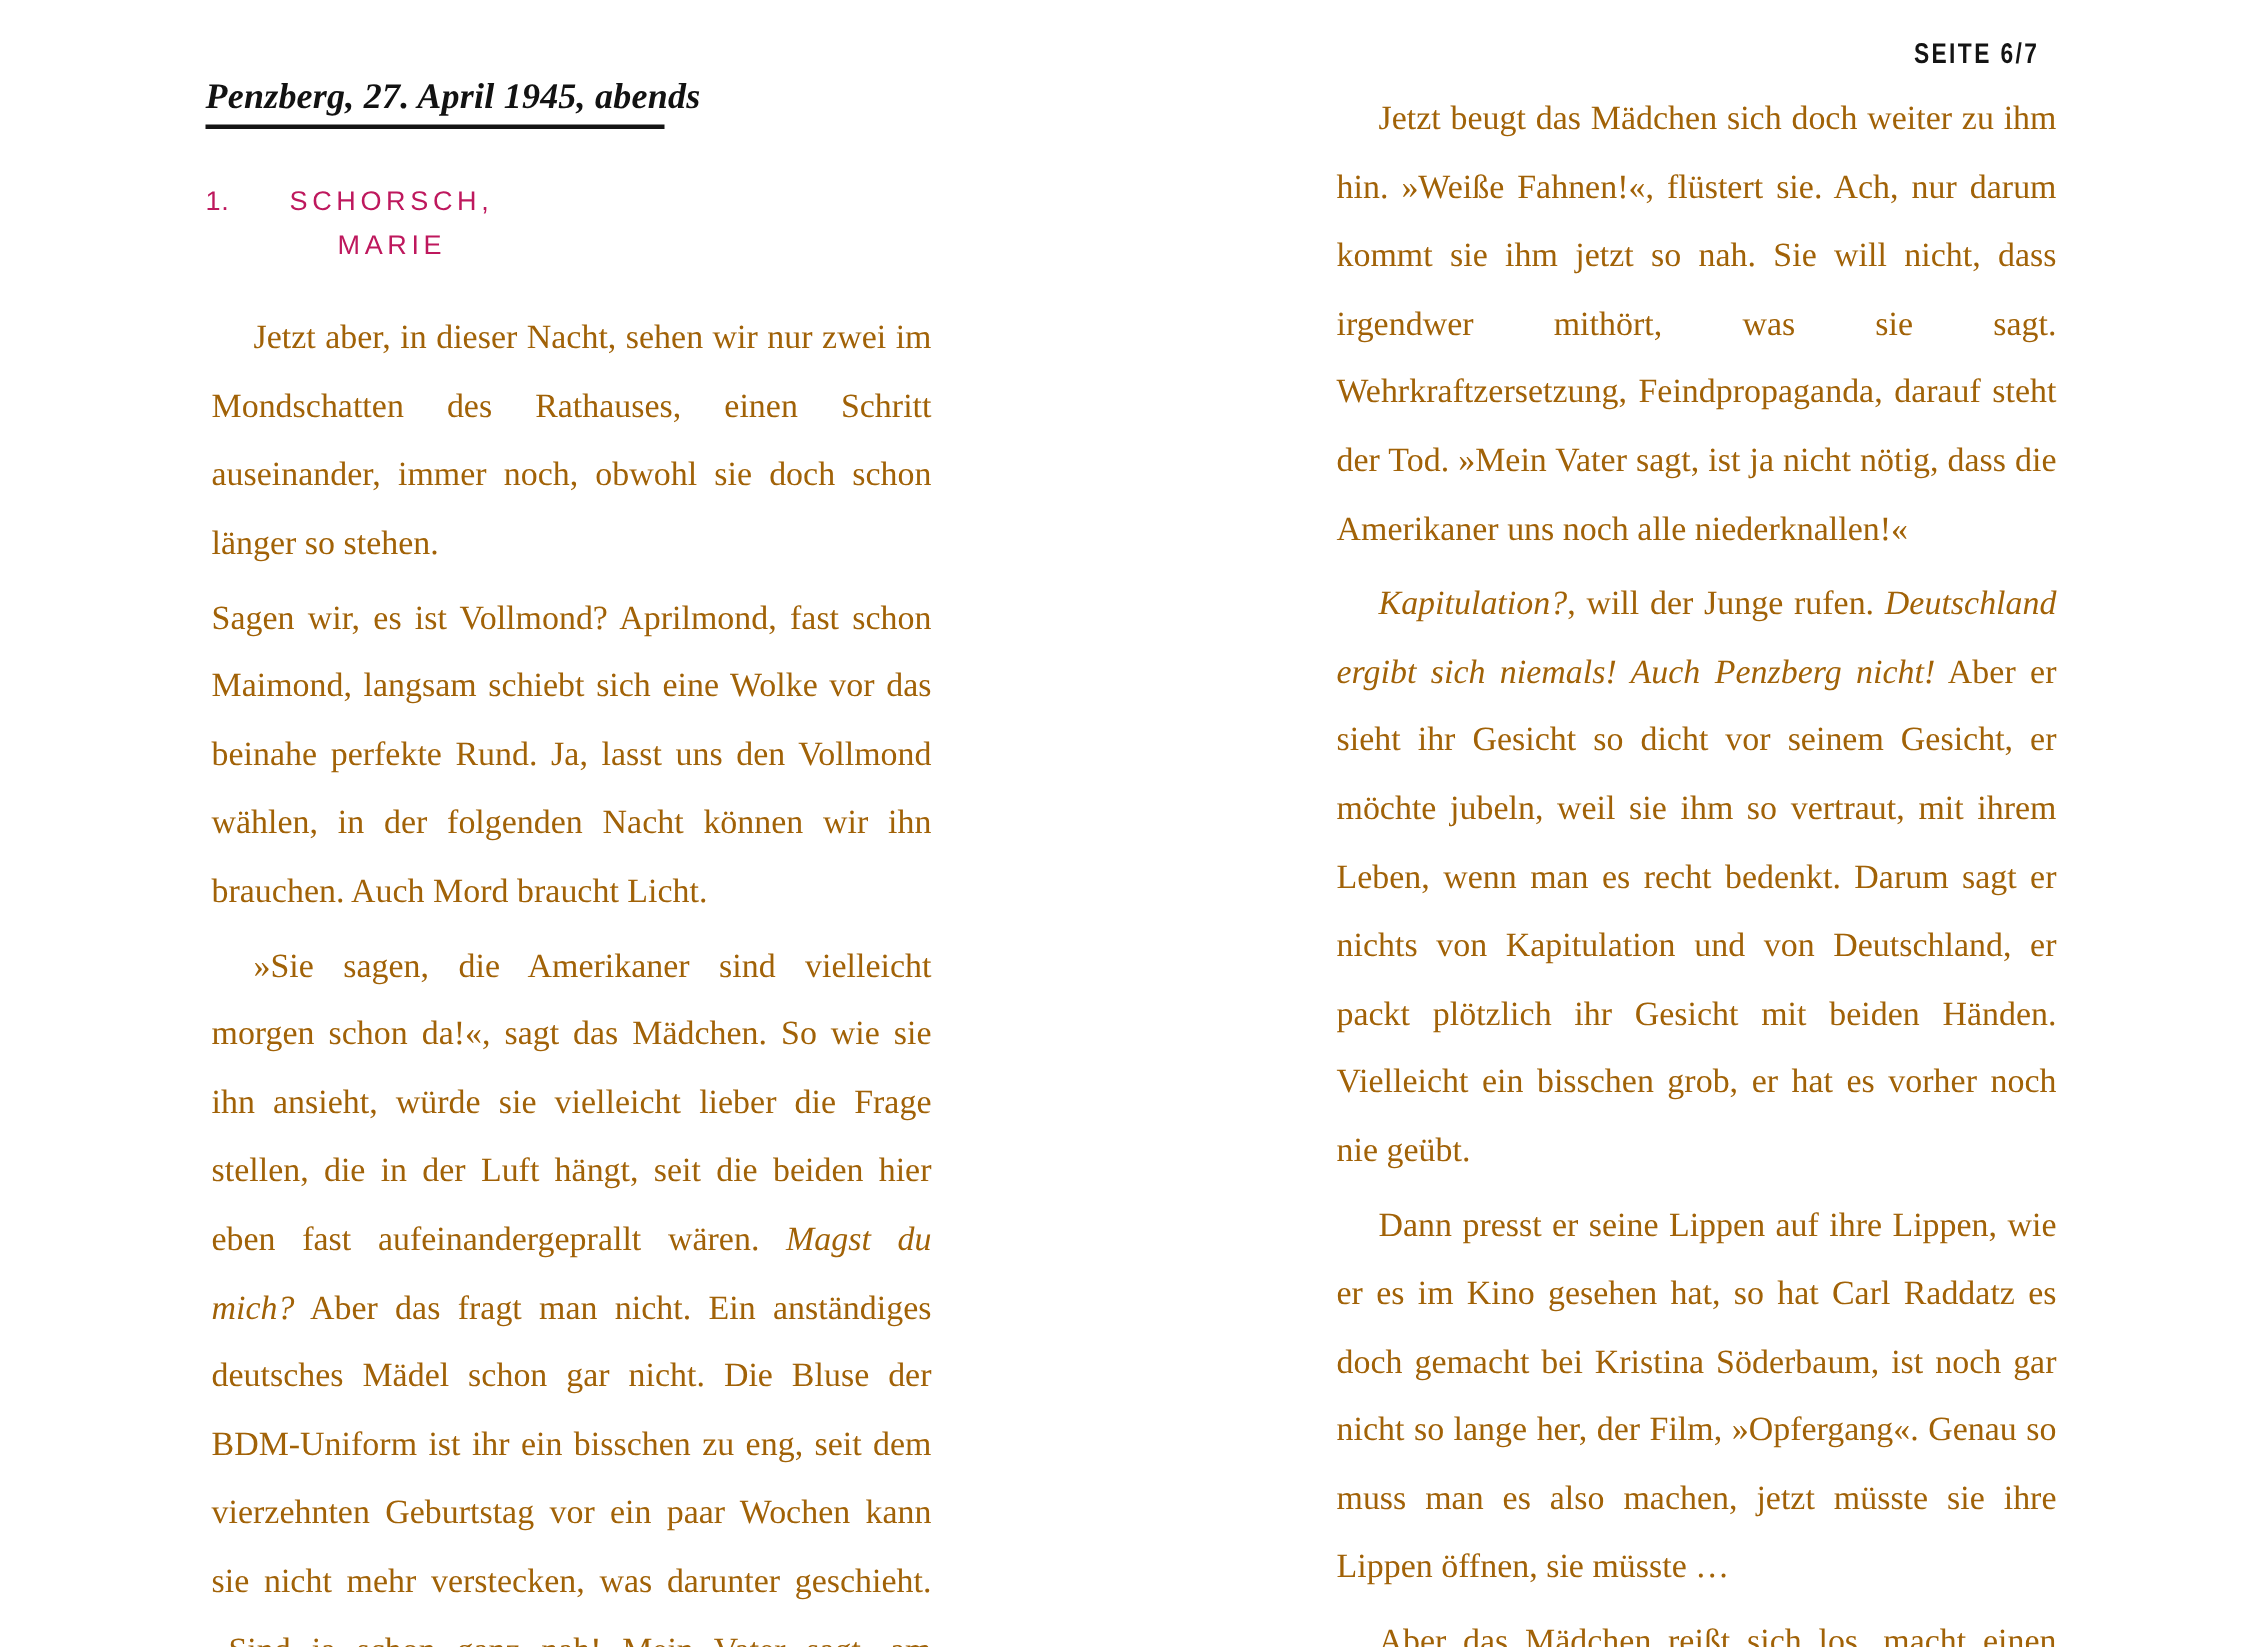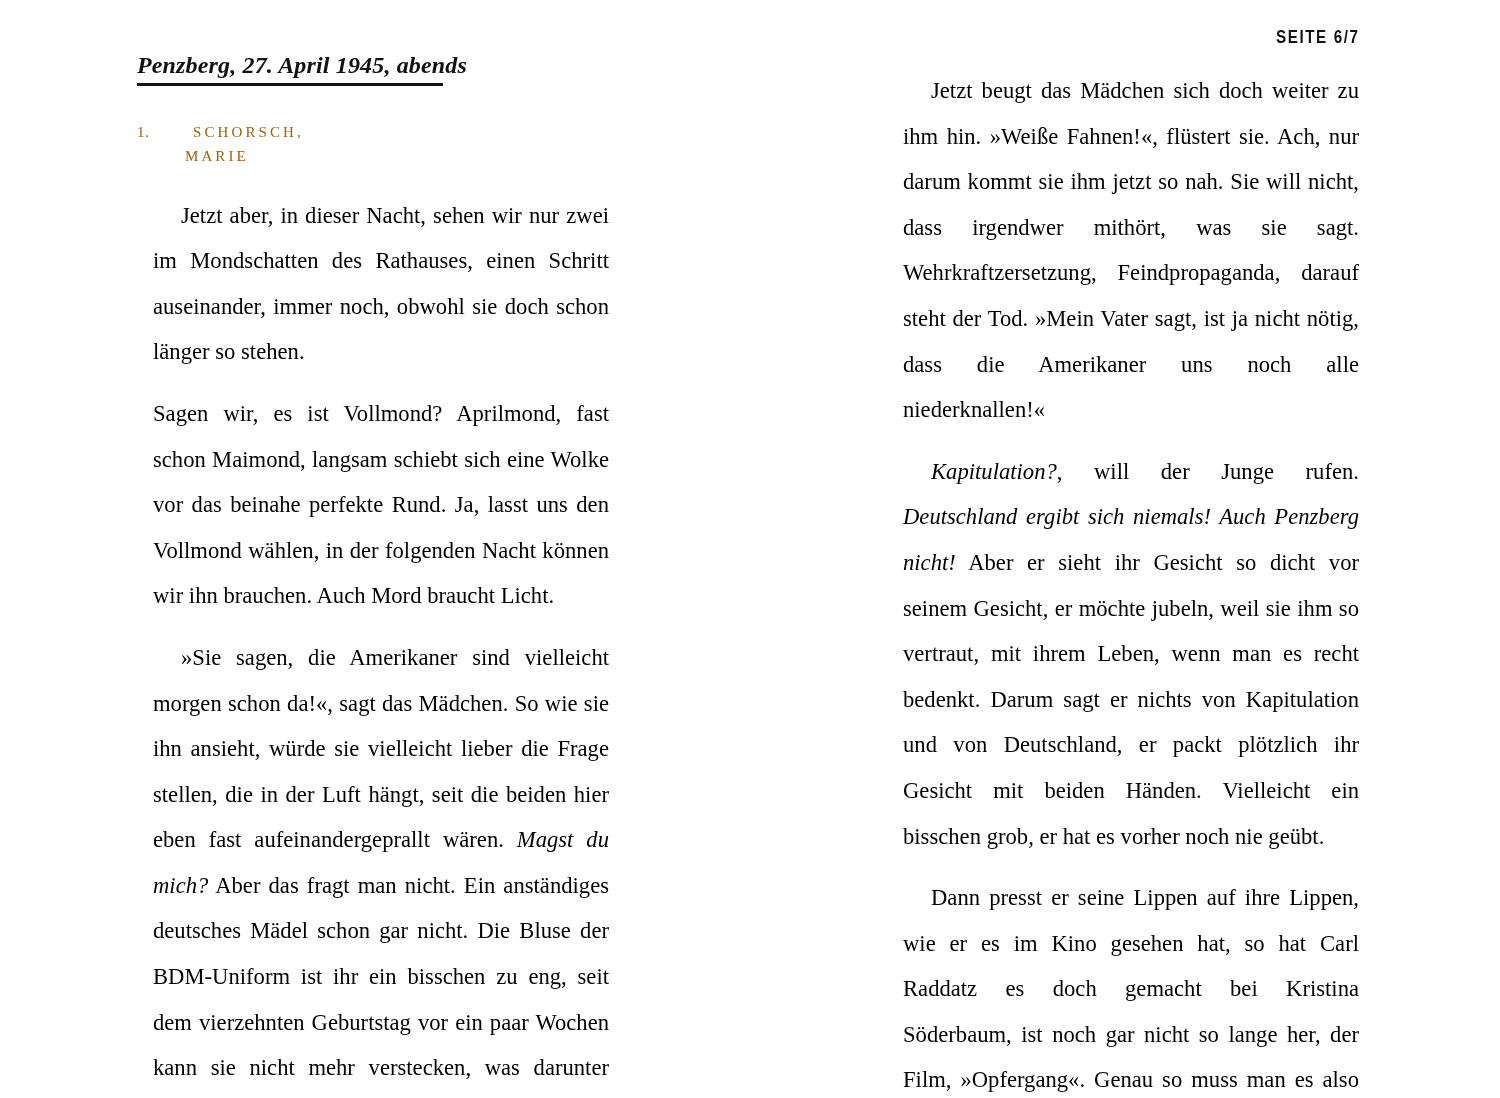--- a/index.html
+++ b/index.html
@@ -72,51 +72,51 @@
     height: 2.6px;
     background: #141414;
     margin-top: 5px;
     margin-bottom: 0;
   }
 
   
   .chapter {
     margin-top: 34px;
     margin-bottom: 24px;
-    font-family: Liberation Serif, serif;
-    font-size: 15px;
+    font-family: Liberation Sans, sans-serif;
+    font-size: 18px;
     line-height: 1.62;
-    color: #a16207;
+    color: #be185d;
   }
   .chapter-number {
     display: inline-block;
     width: 56px;
     letter-spacing: 0.5px;
   }
   .chapter-title-line {
     display: block;
-    margin-left: 48px;
+    margin-left: 88px;
     letter-spacing: 3.1px;
     word-spacing: 2px;
   }
   .chapter-title-first {
     display: inline;
     letter-spacing: 3.1px;
   }
 
   
   p.body {
-    margin: 16px;
+    margin: 4px;
     font-size: 22.6px;
     line-height: 45.6px;
     text-align: justify;
     text-justify: inter-word;
     hyphens: manual;
     letter-spacing: 0.02px;
-    color: #000000;
+    color: #a16207;
   }
   p.body.indent { text-indent: 28px; }
 
   em.it {
     font-style: italic;
   }
 </style>
 </head>
 <body>
 

